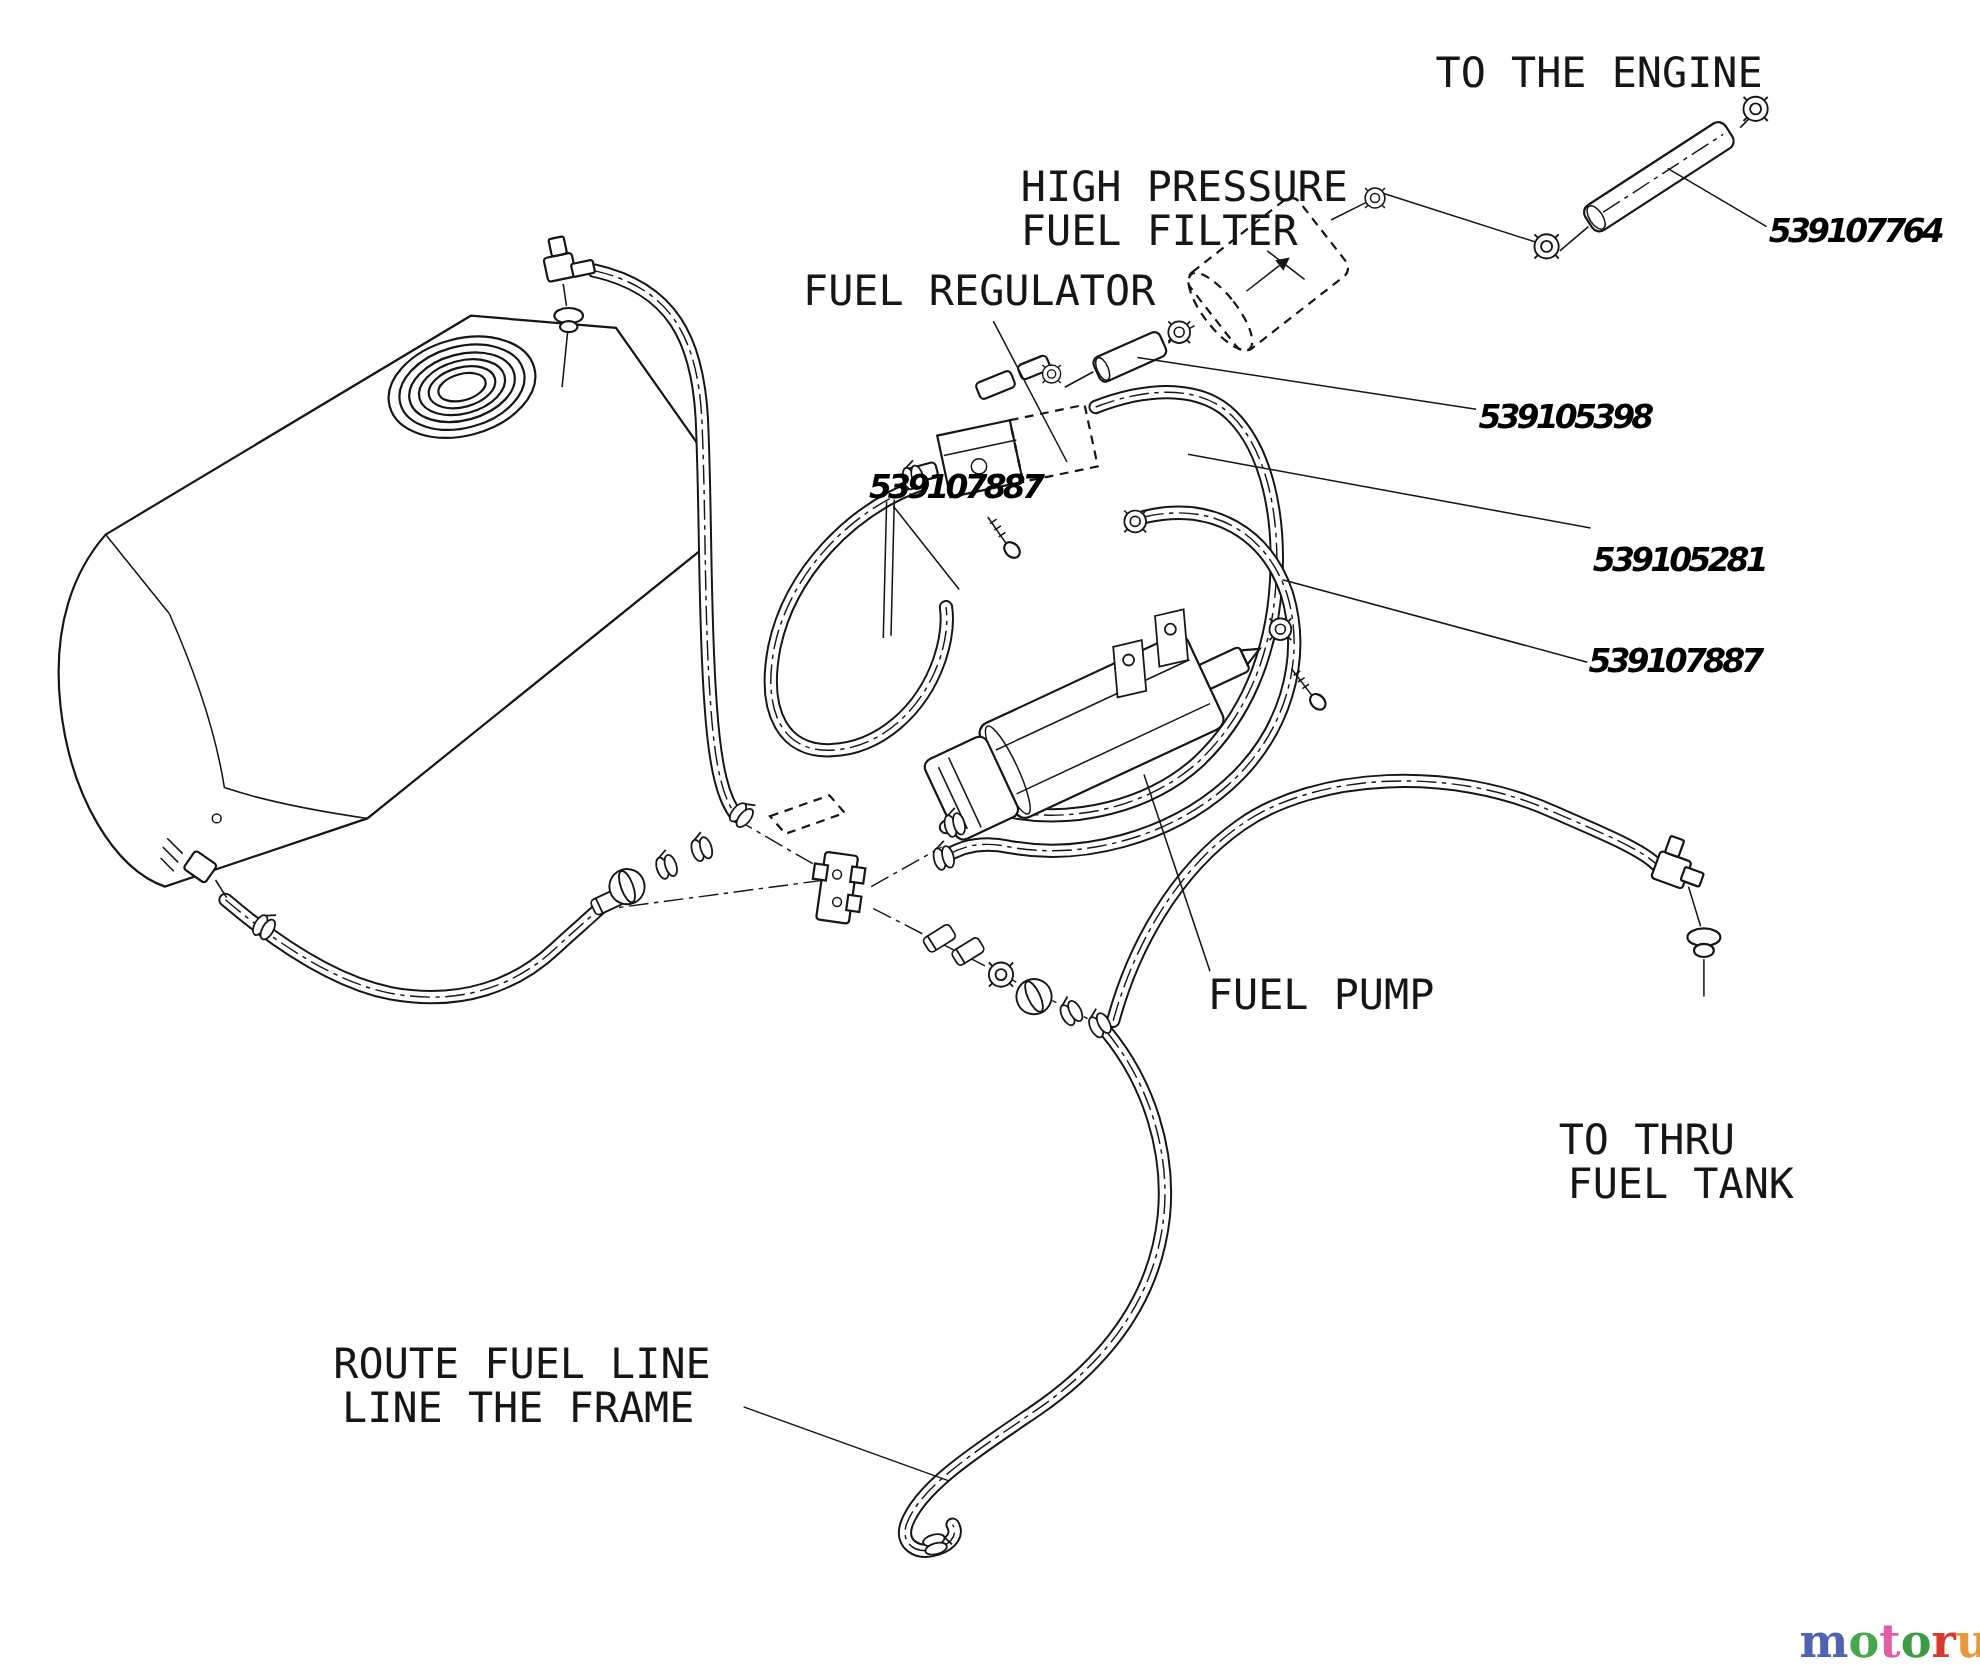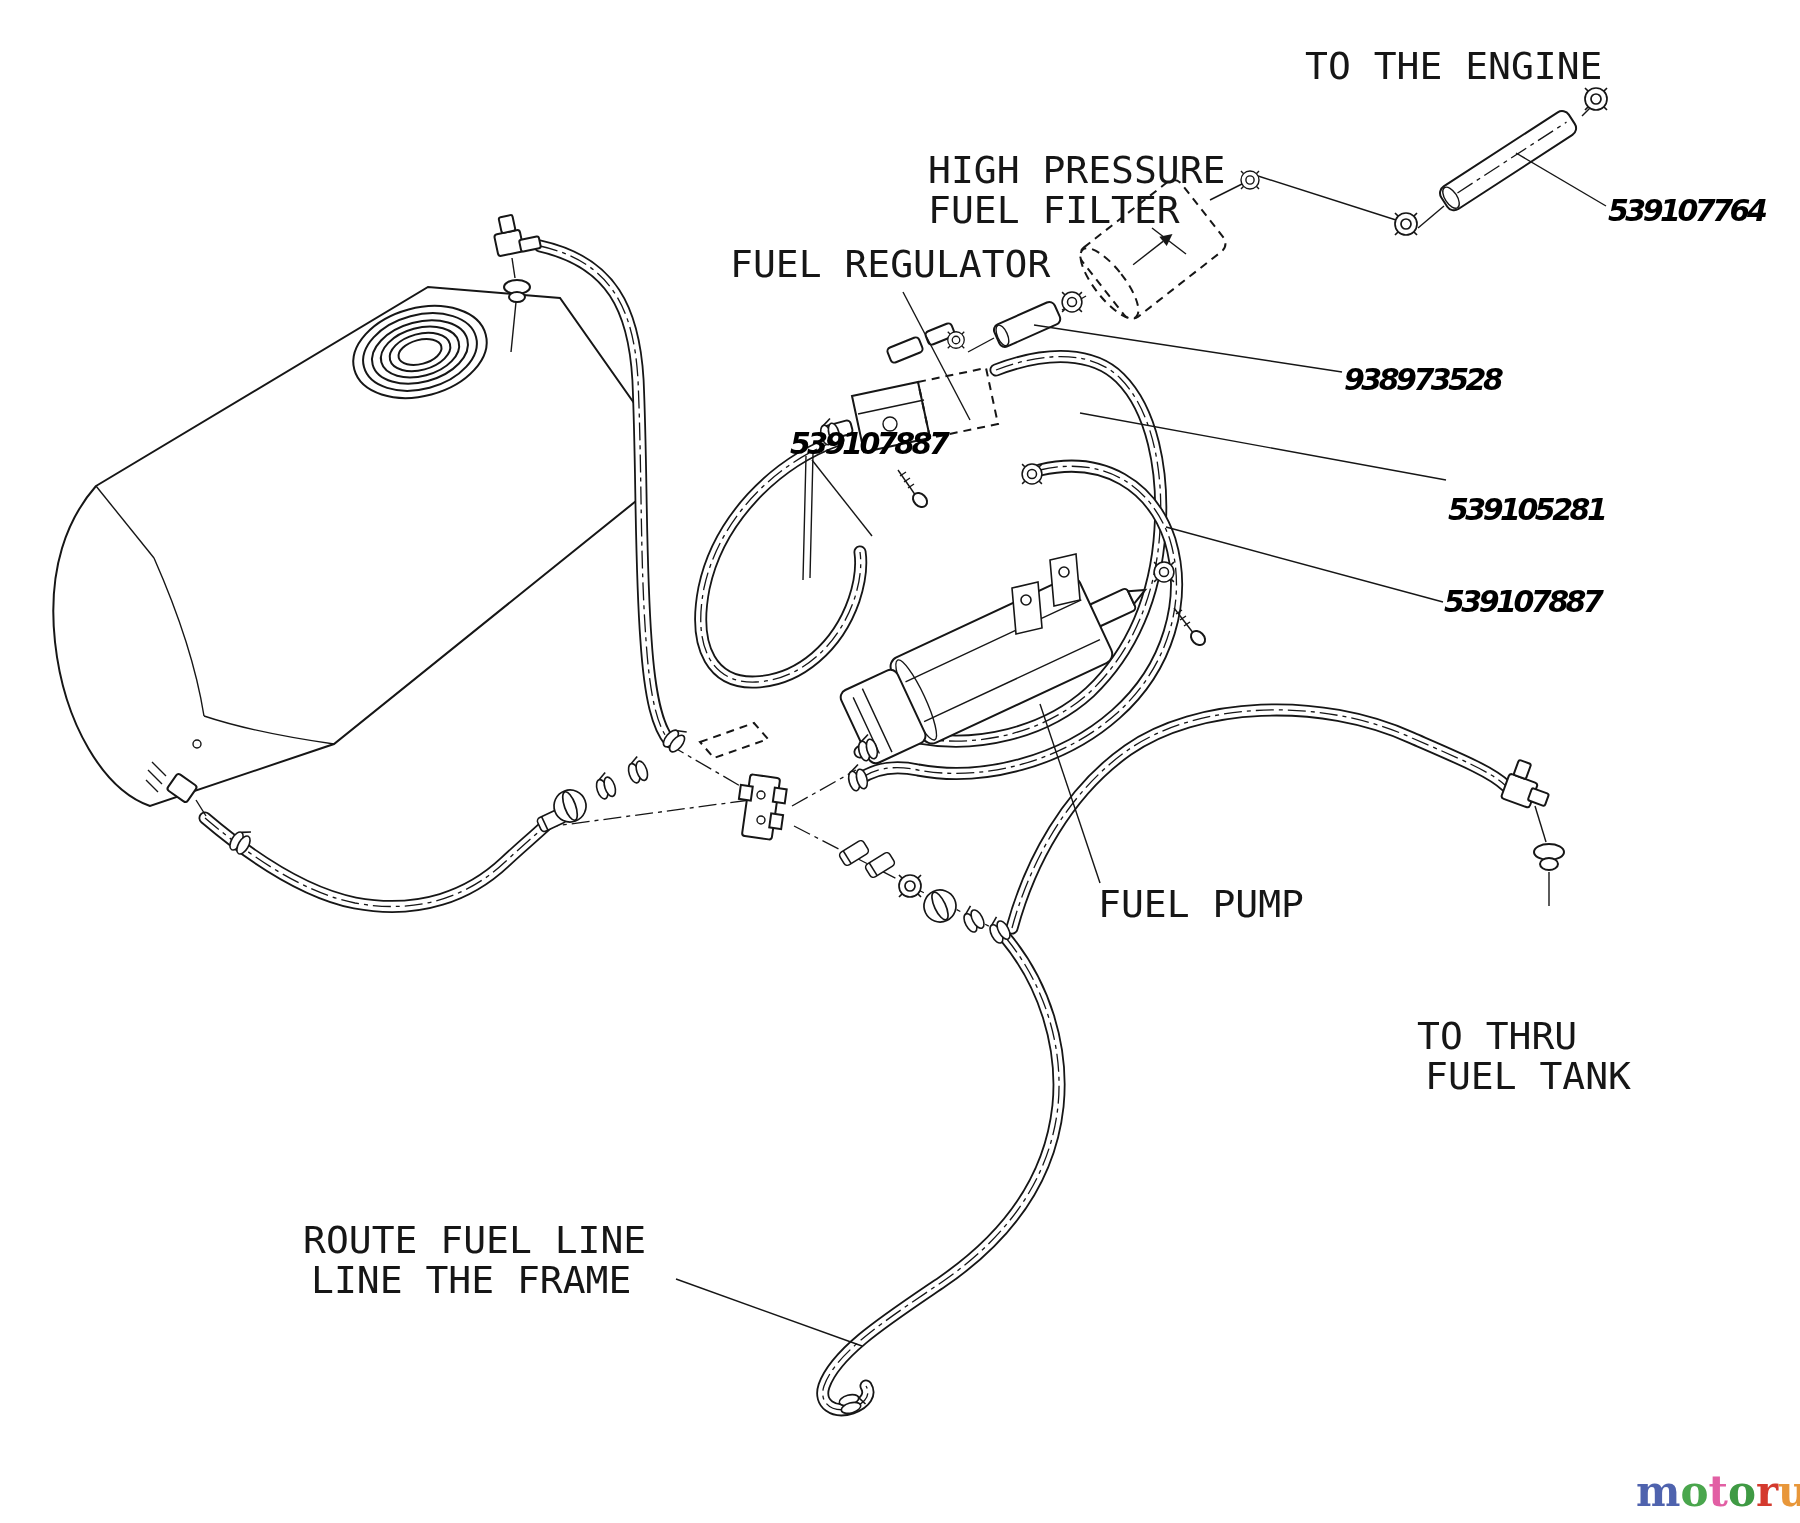--- a/index.html
+++ b/index.html
@@ -293,21 +293,21 @@
   <div>TO THRU</div>
   <div class="indent1">FUEL TANK</div>
 </div>
 
 <div class="cad-label" style="left:303px; top:1220px;">
   <div>ROUTE FUEL LINE</div>
   <div class="indent1">LINE THE FRAME</div>
 </div>
 
 <div class="part-no" style="left:1608px; top:193px;">539107764</div>
-<div class="part-no" style="left:1344px; top:362px;">938973528</div>
+<div class="part-no" style="left:1344px; top:362px;">539105398</div>
 <div class="part-no" style="left:1448px; top:492px;">539105281</div>
 <div class="part-no" style="left:790px; top:426px;">539107887</div>
 <div class="part-no" style="left:1444px; top:584px;">539107887</div>
 
 <div id="logo">
   <span><span style="color: rgb(79, 99, 174);">m</span><span style="color: rgb(74, 166, 77);">o</span><span style="color: rgb(226, 95, 164);">t</span><span style="color: rgb(63, 154, 68);">o</span><span style="color: rgb(212, 58, 46);">r</span><span style="color: rgb(232, 151, 58);">u</span></span>
 </div>
 
 </div>
 

